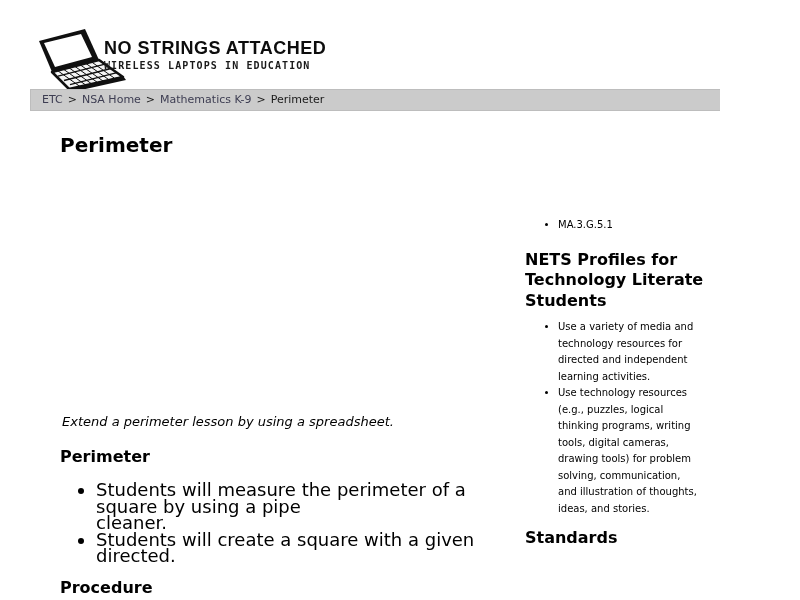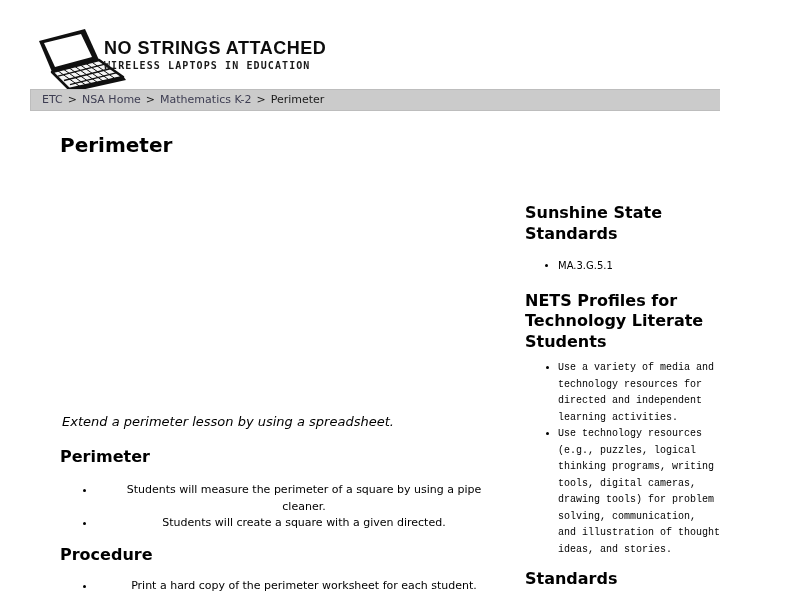--- a/index.html
+++ b/index.html
@@ -22,31 +22,31 @@
   .breadcrumb .sep{margin:0 5px;color:#1a1a1a;}
 
   
   .page-title{position:absolute;left:60px;top:133px;margin:0;font-size:20px;font-weight:bold;}
 
   
   .main-col{position:absolute;left:60px;top:413px;width:452px;}
   .intro{font-style:italic;font-size:13px;line-height:17px;margin:0 0 0 2px;}
   .main-col h2{font-size:16px;line-height:19px;margin:17px 0 0 0;}
   .main-col h2.h-procedure{margin-top:13px;}
-  .main-col ul{margin:16px 0 0 0;padding:0 0 0 36px;font-size:11px;line-height:16.5px;text-align:center;}
+  .main-col ul{margin:16px 0 0 0;padding:0 0 0 36px;font-size:18px;line-height:16.5px;}
   .main-col ul.u-procedure{margin-top:14px;}
   .main-col li{margin:0;padding:0;white-space:pre-line;}
 
   
   .side-col{position:absolute;left:525px;top:203px;width:256px;}
   .side-col h2{font-size:16px;line-height:20.5px;margin:0;white-space:pre-line;}
   .side-col h2.h-nets{margin-top:16px;}
   .side-col h2.h-materials{margin-top:11px;}
   .side-col ul{margin:14px 0 0 0;padding:0 0 0 33px;font-size:10px;line-height:16.5px;}
-  .side-col ul.tight{margin-top:8px;font-family:Liberation Mono, monospace;}
+  .side-col ul.tight{margin-top:8px;}
   .side-col li{margin:0;padding:0;white-space:pre-line;}
 </style>
 </head>
 <body>
 
 <div class="page">
 
   <div class="logo-icon">
     <svg width="115" height="66" viewBox="0 0 115 66" xmlns="http://www.w3.org/2000/svg">
       <polygon points="6,15 52,3 66,34 19,46" fill="#101010"></polygon>
@@ -68,21 +68,21 @@
         <line x1="58.5" y1="35.9" x2="81.3" y2="52.1"></line>
       </g>
     </svg>
   </div>
   <div class="logo-text">
     <div class="logo-title">NO STRINGS ATTACHED</div>
     <div class="logo-sub">WIRELESS LAPTOPS IN EDUCATION</div>
   </div>
 
   <div class="breadcrumb">
-    <a>ETC</a><span class="sep">&gt;</span><a>NSA Home</a><span class="sep">&gt;</span><a>Mathematics K-2</a><span class="sep">&gt;</span><span>Perimeter</span>
+    <a>ETC</a><span class="sep">&gt;</span><a>NSA Home</a><span class="sep">&gt;</span><a>Mathematics K-9</a><span class="sep">&gt;</span><span>Perimeter</span>
   </div>
 
   <h1 class="page-title">Perimeter</h1>
 
   <div class="main-col">
     <p class="intro">Extend a perimeter lesson by using a spreadsheet.</p>
 
     <h2 class="h-objectives">Perimeter</h2>
     <ul>
       <li>Students will measure the perimeter of a square by using a pipe
@@ -91,22 +91,20 @@
     </ul>
 
     <h2 class="h-procedure">Procedure</h2>
     <ul class="u-procedure">
       <li>Print a hard copy of the perimeter worksheet for each student.</li>
 
     </ul>
   </div>
 
   <div class="side-col">
-    <h2>Sunshine State
-Standards</h2>
     <ul>
       <li>MA.3.G.5.1</li>
     </ul>
 
     <h2 class="h-nets">NETS Profiles for
 Technology Literate
 Students</h2>
     <ul class="tight">
       <li>Use a variety of media and
 technology resources for

